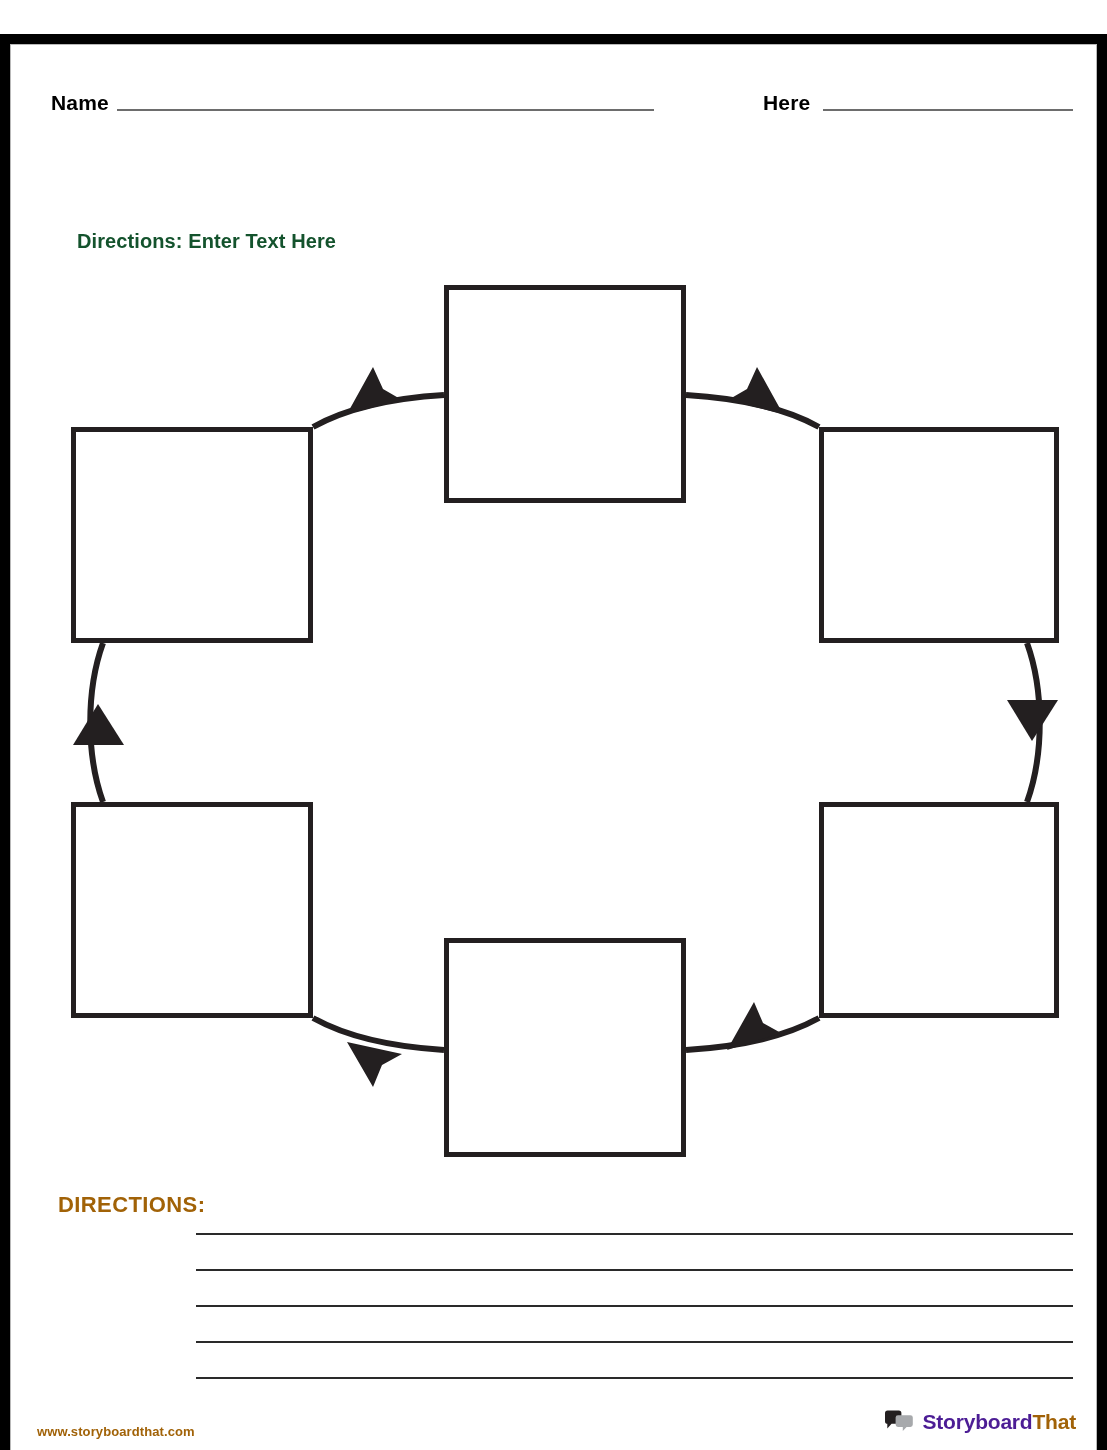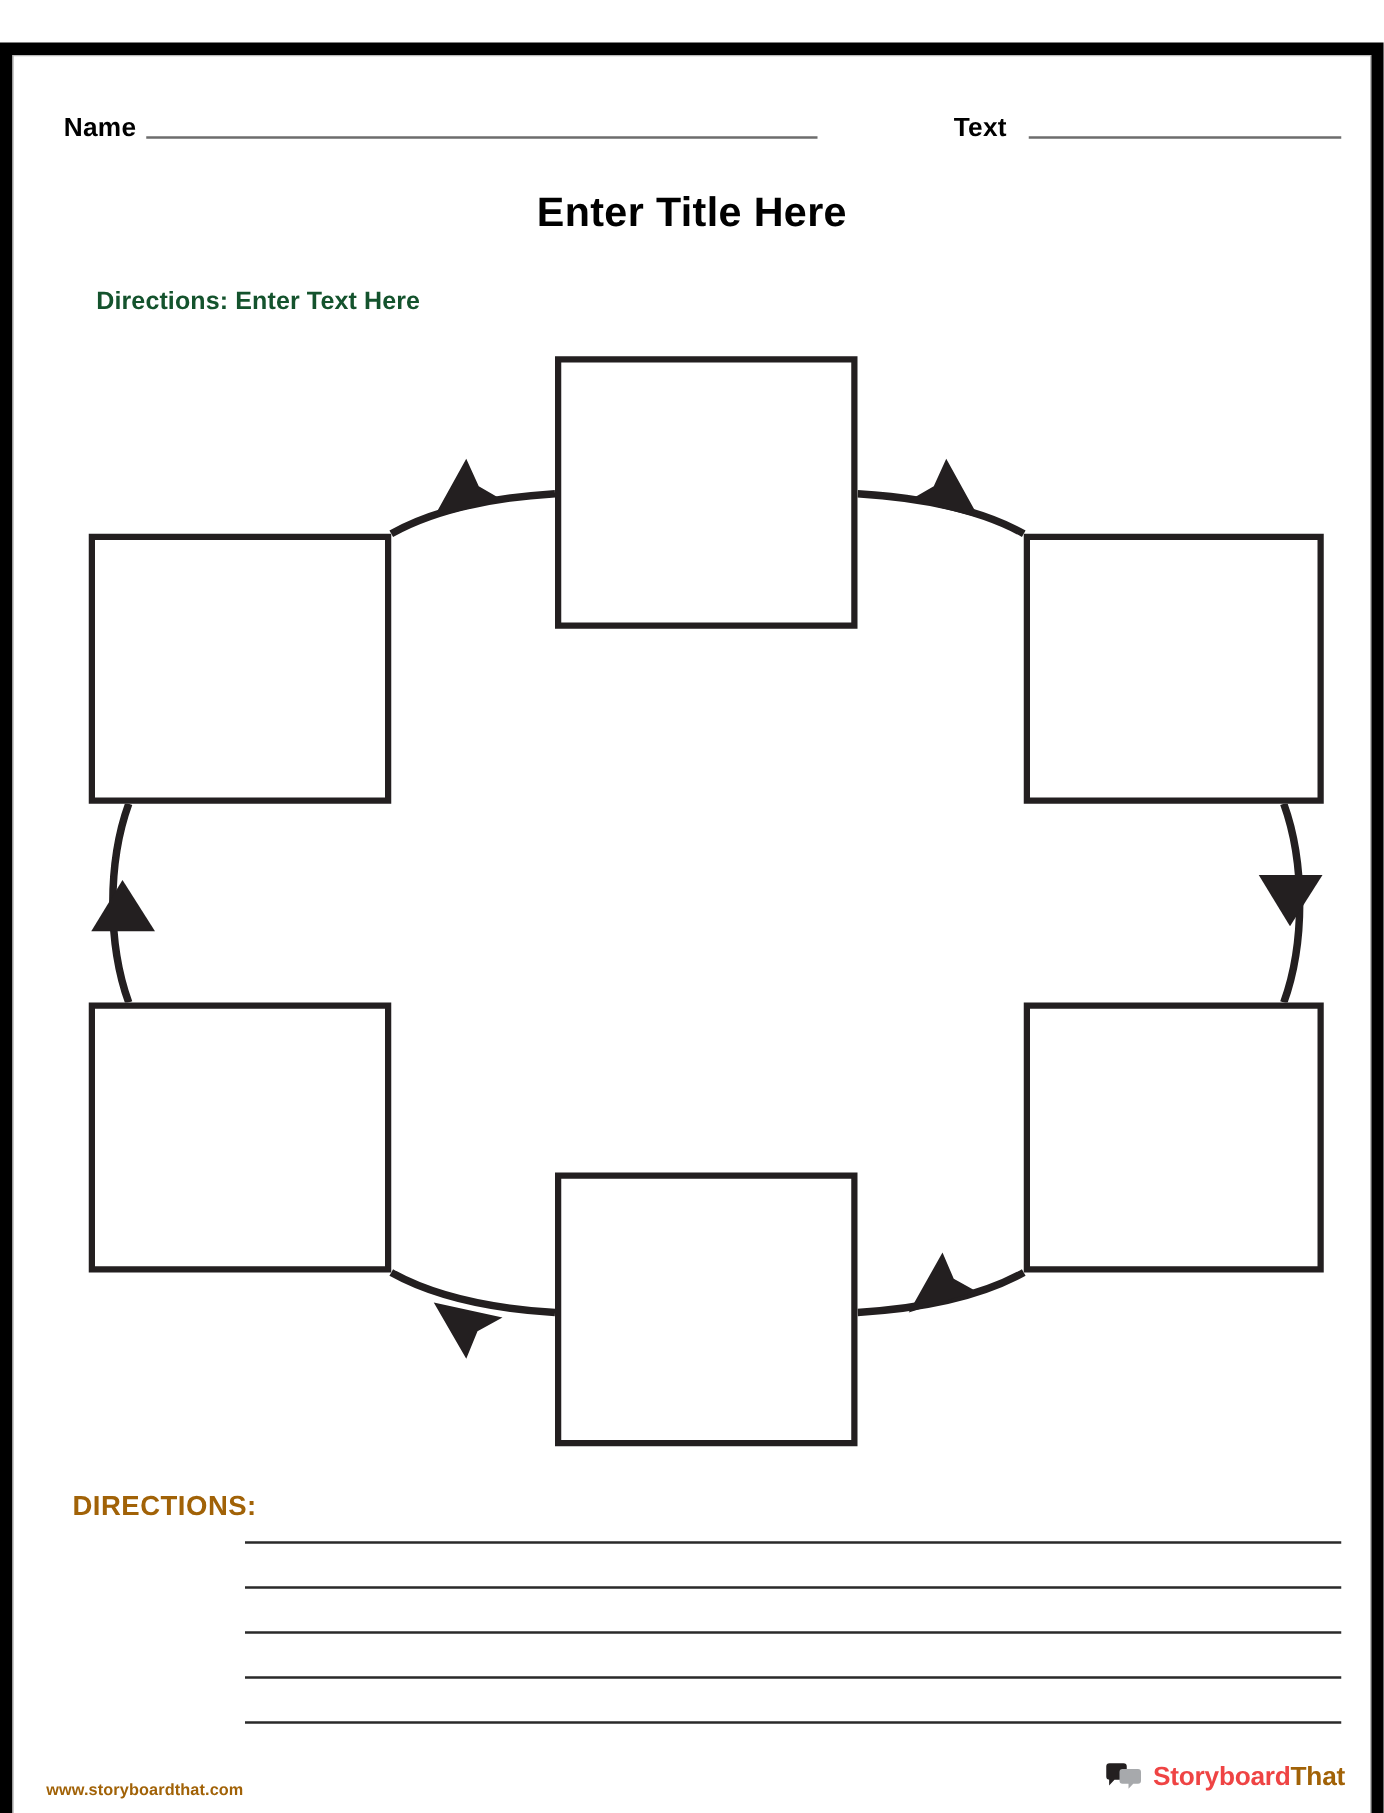--- a/index.html
+++ b/index.html
@@ -127,36 +127,35 @@
     display: flex;
     align-items: center;
     gap: 8px;
   }
   #logo-wordmark {
     font-size: 21px;
     font-weight: bold;
     letter-spacing: -.2px;
     white-space: nowrap;
   }
-  .wm-dark  { color: #ef4444; }
+  .wm-dark  { color: #4c1d95; }
   .wm-light { color: #a16207; }
 </style>
 </head>
 <body>
 
 <div class="page">
   <div class="sheet">
 
     <div class="hdr-label" id="name-label">Name</div>
     <div class="hdr-rule" id="name-rule"></div>
 
-    <div class="hdr-label" id="date-label">Text</div>
+    <div class="hdr-label" id="date-label">Here</div>
     <div class="hdr-rule" id="date-rule"></div>
 
-    <div id="page-title">Enter Title Here</div>
     <div id="directions-line">Directions: Enter Text Here</div>
 
     <svg id="cycle-diagram" viewBox="0 0 1107 1450" xmlns="http://www.w3.org/2000/svg">
       <g fill="none" stroke="#231f20" stroke-width="6" stroke-linecap="butt">
 
         <path d="M 433 350 C 400 352 345 358 302 382"></path>
 
         <path d="M 675 350 C 708 352 765 358 808 382"></path>
 
         <path d="M 1016 598 C 1033 645 1033 710 1016 757"></path>

